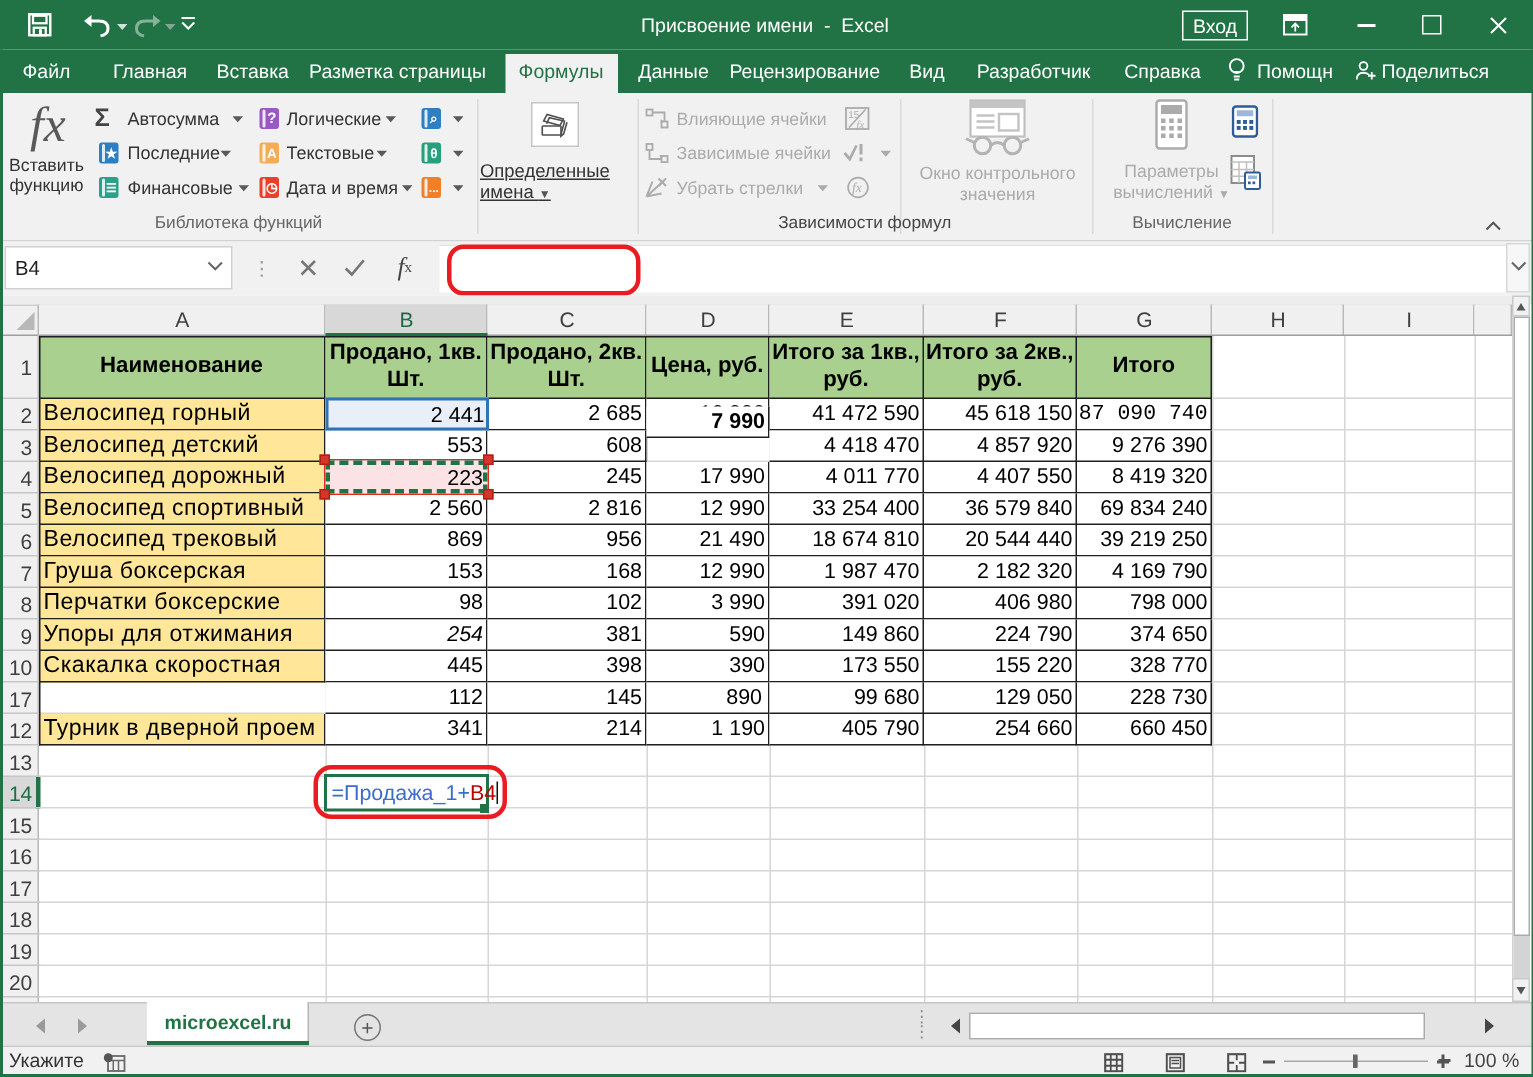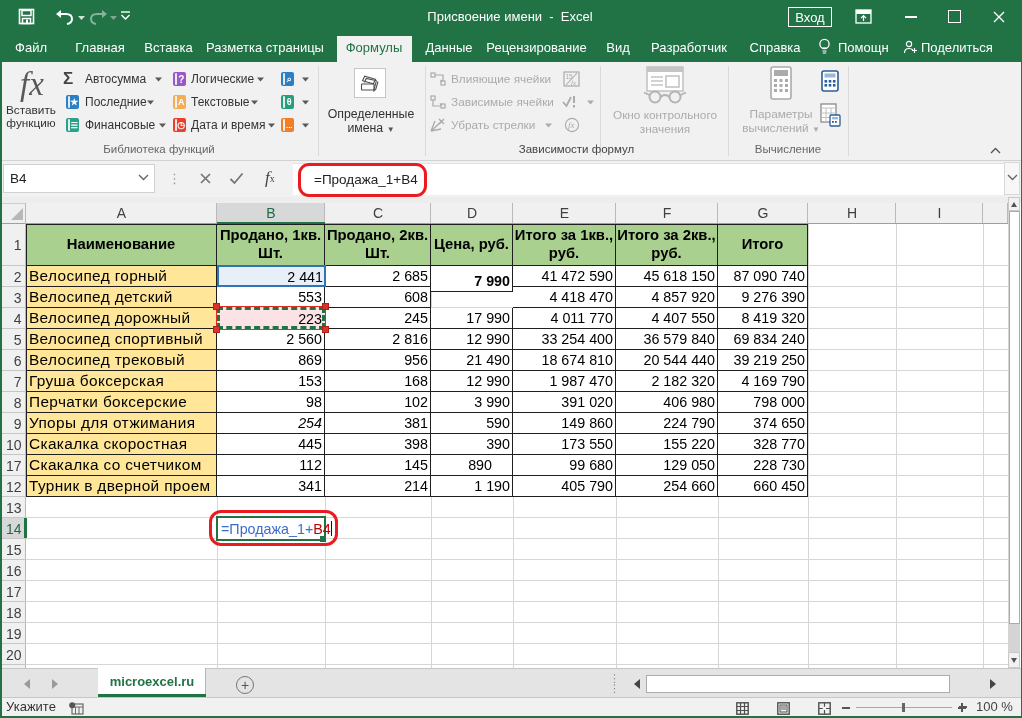--- a/index.html
+++ b/index.html
@@ -152,21 +152,21 @@
     </svg>
 <div class="" style="left:354px;top:68px;width:32px;height:30px;background:#fff;border:1px solid #c6c6c6;"></div>
 <svg style="position:absolute;left:359px;top:73px" width="23" height="21" viewBox="0 0 23 21">
 <g fill="none" stroke="#4f4f4f" stroke-width="1.1">
 <path d="M3.5 8 L5.5 3.5 L16.5 6 L14.5 10.5 Z" transform="rotate(3 10 7)"></path>
 <path d="M5.5 9.5 L7.2 5.5 L17.8 7.8"></path>
 <rect x="2.5" y="11" width="12.5" height="6" rx="0.5"></rect>
 <path d="M19 8.5 L16.8 16.2 L15 17.8 L15.3 15.4 L17.3 8.2"></path>
 </g>
 </svg>
-<div class="" style="left:320px;top:107px;width:102px;height:28px;color:#333;font-size:12.3px;text-align:center;line-height:14px;">Определенные<br>имена <span style="position:static;font-size:8px;color:#555">▼</span></div>
+<div class="" style="left:320px;top:107px;width:102px;height:28px;color:#333;font-size:12.3px;line-height:14px;text-decoration:underline;">Определенные<br>имена <span style="position:static;font-size:8px;color:#555">▼</span></div>
 <svg style="position:absolute;left:430px;top:72px" width="16" height="14" viewBox="0 0 16 14">
 <rect x="1" y="1" width="4" height="4" fill="none" stroke="#ababab" stroke-width="1.2"></rect>
 <rect x="11" y="9" width="4" height="4" fill="none" stroke="#ababab" stroke-width="1.2"></rect>
 <path d="M5 3 L13 3 L13 9" fill="none" stroke="#ababab" stroke-width="1.2"></path>
 <path d="M13 9 l-2.5 -1.5 l0 3 z" fill="#ababab"></path>
 </svg>
 <div class="" style="left:451px;top:72px;width:100px;height:15px;color:#ababab;font-size:11.8px;white-space:nowrap;">Влияющие ячейки</div>
 <svg style="position:absolute;left:430px;top:95px" width="16" height="14" viewBox="0 0 16 14">
 <rect x="1" y="1" width="4" height="4" fill="none" stroke="#ababab" stroke-width="1.2"></rect>
 <rect x="11" y="9" width="4" height="4" fill="none" stroke="#ababab" stroke-width="1.2"></rect>
@@ -259,21 +259,20 @@
 <path d="M2 2 L11 11 M11 2 L2 11" stroke="#767676" stroke-width="1.7"></path>
 </svg>
 <svg style="position:absolute;left:229px;top:172px" width="15" height="13" viewBox="0 0 15 13">
 <path d="M1.5 7 L5.5 11 L13.5 1.5" fill="none" stroke="#767676" stroke-width="1.8"></path>
 </svg>
 <div class="" style="left:265px;top:164px;width:22px;height:28px;font-family:'Liberation Serif',serif;color:#444;font-size:17px;display:flex;align-items:center;">
       <i>f</i>
       <span style="position:static;font-size:10px">x</span>
     </div>
 <div class="" style="left:293px;top:163px;width:711px;height:32px;background:#fff;border-top:1px solid #e3e3e3;"></div>
-<div class="" style="left:314px;top:163px;width:200px;height:32px;color:#222;font-size:13.5px;display:flex;align-items:center;">=Продажа_1+B4</div>
 <div class="" style="left:298px;top:163px;width:129px;height:34px;border:3.4px solid #ea1c21;border-radius:11px;"></div>
 <div class="" style="left:1004px;top:162px;width:16px;height:33px;background:#f7f7f7;border:1px solid #d8d8d8;"></div>
 <svg style="position:absolute;left:1007px;top:174px" width="11" height="7" viewBox="0 0 11 7">
       <path d="M1 1 L5.5 5.5 L10 1" fill="none" stroke="#666" stroke-width="1.4"></path>
     </svg>
 <div class="" style="left:0px;top:197px;width:1022px;height:6px;background:#ededed;"></div>
 <div class="" style="left:26px;top:224px;width:982px;height:444px;background:#fff;"></div>
 <div class="" style="left:1.5px;top:203px;width:1006.5px;height:21px;background:#f0f0f0;border-top:1px solid #cfcfcf;"></div>
 <div style="left:11px;top:208px;width:0;height:0;border-left:12px solid transparent;border-bottom:12px solid #b8b8b8;"></div>
 <div class="" style="left:26px;top:203px;width:191px;height:21px;background:#f0f0f0;border-right:1px solid #b9b9b9;"></div>
@@ -391,21 +390,21 @@
     </div>
 <div class="" style="left:718px;top:224px;width:90px;height:42px;background:#a9d08e;border-right:1px solid #1f1f1f;border-bottom:1px solid #1f1f1f;color:#000;font-weight:bold;font-size:14.8px;line-height:17.5px;text-align:center;display:flex;align-items:center;justify-content:center;">
       <span style="position:static">Итого</span>
     </div>
 <div class="" style="left:26px;top:266px;width:191px;height:21px;background:#ffe699;border-right:1px solid #1f1f1f;border-bottom:1px solid #1f1f1f;color:#000;font-size:15.4px;letter-spacing:0.35px;display:flex;align-items:center;padding-left:3px;">Велосипед горный</div>
 <div class="" style="left:217px;top:266px;width:108px;height:21px;background:#fff;border-right:1px solid #1f1f1f;border-bottom:1px solid #1f1f1f;color:#000;font-size:14.3px;display:flex;align-items:center;justify-content:flex-end;padding-right:2px;">2&nbsp;441</div>
 <div class="" style="left:325px;top:266px;width:106px;height:21px;background:#fff;border-right:1px solid #1f1f1f;border-bottom:1px solid #1f1f1f;color:#000;font-size:14.3px;display:flex;align-items:center;justify-content:flex-end;padding-right:2px;">2&nbsp;685</div>
 <div class="" style="left:431px;top:266px;width:82px;height:21px;background:#fff;border-right:1px solid #1f1f1f;border-bottom:1px solid #1f1f1f;color:#000;font-size:14.3px;display:flex;align-items:center;justify-content:flex-end;padding-right:2px;">16&nbsp;990</div>
 <div class="" style="left:513px;top:266px;width:103px;height:21px;background:#fff;border-right:1px solid #1f1f1f;border-bottom:1px solid #1f1f1f;color:#000;font-size:14.3px;display:flex;align-items:center;justify-content:flex-end;padding-right:2px;">41&nbsp;472&nbsp;590</div>
 <div class="" style="left:616px;top:266px;width:102px;height:21px;background:#fff;border-right:1px solid #1f1f1f;border-bottom:1px solid #1f1f1f;color:#000;font-size:14.3px;display:flex;align-items:center;justify-content:flex-end;padding-right:2px;">45&nbsp;618&nbsp;150</div>
-<div class="" style="left:718px;top:266px;width:90px;height:21px;background:#fff;border-right:1px solid #1f1f1f;border-bottom:1px solid #1f1f1f;color:#000;font-size:14.3px;display:flex;align-items:center;justify-content:flex-end;padding-right:2px;">87&nbsp;090&nbsp;740</div>
+<div class="" style="left:718px;top:266px;width:90px;height:21px;background:#fff;border-right:1px solid #1f1f1f;border-bottom:1px solid #1f1f1f;color:#000;font-size:14.3px;display:flex;align-items:center;justify-content:flex-end;padding-right:2px;font-family:Liberation Mono, monospace;">87&nbsp;090&nbsp;740</div>
 <div class="" style="left:26px;top:287px;width:191px;height:21px;background:#ffe699;border-right:1px solid #1f1f1f;border-bottom:1px solid #1f1f1f;color:#000;font-size:15.4px;letter-spacing:0.35px;display:flex;align-items:center;padding-left:3px;">Велосипед детский</div>
 <div class="" style="left:217px;top:287px;width:108px;height:21px;background:#fff;border-right:1px solid #1f1f1f;border-bottom:1px solid #1f1f1f;color:#000;font-size:14.3px;display:flex;align-items:center;justify-content:flex-end;padding-right:2px;">553</div>
 <div class="" style="left:325px;top:287px;width:106px;height:21px;background:#fff;border-right:1px solid #1f1f1f;border-bottom:1px solid #1f1f1f;color:#000;font-size:14.3px;display:flex;align-items:center;justify-content:flex-end;padding-right:2px;">608</div>
 <div class="" style="left:431px;top:271px;width:82px;height:21px;background:#fff;border-right:1px solid #1f1f1f;border-bottom:1px solid #1f1f1f;color:#000;font-size:14.3px;display:flex;align-items:center;justify-content:flex-end;padding-right:2px;font-weight:bold;">7&nbsp;990</div>
 <div class="" style="left:513px;top:287px;width:103px;height:21px;background:#fff;border-right:1px solid #1f1f1f;border-bottom:1px solid #1f1f1f;color:#000;font-size:14.3px;display:flex;align-items:center;justify-content:flex-end;padding-right:2px;">4&nbsp;418&nbsp;470</div>
 <div class="" style="left:616px;top:287px;width:102px;height:21px;background:#fff;border-right:1px solid #1f1f1f;border-bottom:1px solid #1f1f1f;color:#000;font-size:14.3px;display:flex;align-items:center;justify-content:flex-end;padding-right:2px;">4&nbsp;857&nbsp;920</div>
 <div class="" style="left:718px;top:287px;width:90px;height:21px;background:#fff;border-right:1px solid #1f1f1f;border-bottom:1px solid #1f1f1f;color:#000;font-size:14.3px;display:flex;align-items:center;justify-content:flex-end;padding-right:2px;">9&nbsp;276&nbsp;390</div>
 <div class="" style="left:26px;top:308px;width:191px;height:21px;background:#ffe699;border-right:1px solid #1f1f1f;border-bottom:1px solid #1f1f1f;color:#000;font-size:15.4px;letter-spacing:0.35px;display:flex;align-items:center;padding-left:3px;">Велосипед дорожный</div>
 <div class="" style="left:217px;top:308px;width:108px;height:21px;background:#fff;border-right:1px solid #1f1f1f;border-bottom:1px solid #1f1f1f;color:#000;font-size:14.3px;display:flex;align-items:center;justify-content:flex-end;padding-right:2px;">223</div>
 <div class="" style="left:325px;top:308px;width:106px;height:21px;background:#fff;border-right:1px solid #1f1f1f;border-bottom:1px solid #1f1f1f;color:#000;font-size:14.3px;display:flex;align-items:center;justify-content:flex-end;padding-right:2px;">245</div>
@@ -448,24 +447,23 @@
 <div class="" style="left:513px;top:413px;width:103px;height:21px;background:#fff;border-right:1px solid #1f1f1f;border-bottom:1px solid #1f1f1f;color:#000;font-size:14.3px;display:flex;align-items:center;justify-content:flex-end;padding-right:2px;">149&nbsp;860</div>
 <div class="" style="left:616px;top:413px;width:102px;height:21px;background:#fff;border-right:1px solid #1f1f1f;border-bottom:1px solid #1f1f1f;color:#000;font-size:14.3px;display:flex;align-items:center;justify-content:flex-end;padding-right:2px;">224&nbsp;790</div>
 <div class="" style="left:718px;top:413px;width:90px;height:21px;background:#fff;border-right:1px solid #1f1f1f;border-bottom:1px solid #1f1f1f;color:#000;font-size:14.3px;display:flex;align-items:center;justify-content:flex-end;padding-right:2px;">374&nbsp;650</div>
 <div class="" style="left:26px;top:434px;width:191px;height:21px;background:#ffe699;border-right:1px solid #1f1f1f;border-bottom:1px solid #1f1f1f;color:#000;font-size:15.4px;letter-spacing:0.35px;display:flex;align-items:center;padding-left:3px;">Скакалка скоростная</div>
 <div class="" style="left:217px;top:434px;width:108px;height:21px;background:#fff;border-right:1px solid #1f1f1f;border-bottom:1px solid #1f1f1f;color:#000;font-size:14.3px;display:flex;align-items:center;justify-content:flex-end;padding-right:2px;">445</div>
 <div class="" style="left:325px;top:434px;width:106px;height:21px;background:#fff;border-right:1px solid #1f1f1f;border-bottom:1px solid #1f1f1f;color:#000;font-size:14.3px;display:flex;align-items:center;justify-content:flex-end;padding-right:2px;">398</div>
 <div class="" style="left:431px;top:434px;width:82px;height:21px;background:#fff;border-right:1px solid #1f1f1f;border-bottom:1px solid #1f1f1f;color:#000;font-size:14.3px;display:flex;align-items:center;justify-content:flex-end;padding-right:2px;">390</div>
 <div class="" style="left:513px;top:434px;width:103px;height:21px;background:#fff;border-right:1px solid #1f1f1f;border-bottom:1px solid #1f1f1f;color:#000;font-size:14.3px;display:flex;align-items:center;justify-content:flex-end;padding-right:2px;">173&nbsp;550</div>
 <div class="" style="left:616px;top:434px;width:102px;height:21px;background:#fff;border-right:1px solid #1f1f1f;border-bottom:1px solid #1f1f1f;color:#000;font-size:14.3px;display:flex;align-items:center;justify-content:flex-end;padding-right:2px;">155&nbsp;220</div>
 <div class="" style="left:718px;top:434px;width:90px;height:21px;background:#fff;border-right:1px solid #1f1f1f;border-bottom:1px solid #1f1f1f;color:#000;font-size:14.3px;display:flex;align-items:center;justify-content:flex-end;padding-right:2px;">328&nbsp;770</div>
-<div class="" style="left:26px;top:455px;width:191px;height:21px;background:#ffe699;border-right:1px solid #1f1f1f;border-bottom:1px solid #1f1f1f;color:#000;font-size:15.4px;letter-spacing:0.35px;display:flex;align-items:center;padding-left:3px;">Скакалка со счетчиком</div>
 <div class="" style="left:217px;top:455px;width:108px;height:21px;background:#fff;border-right:1px solid #1f1f1f;border-bottom:1px solid #1f1f1f;color:#000;font-size:14.3px;display:flex;align-items:center;justify-content:flex-end;padding-right:2px;">112</div>
 <div class="" style="left:325px;top:455px;width:106px;height:21px;background:#fff;border-right:1px solid #1f1f1f;border-bottom:1px solid #1f1f1f;color:#000;font-size:14.3px;display:flex;align-items:center;justify-content:flex-end;padding-right:2px;">145</div>
-<div class="" style="left:431px;top:455px;width:82px;height:21px;background:#fff;border-right:1px solid #1f1f1f;border-bottom:1px solid #1f1f1f;color:#000;font-size:14.3px;display:flex;align-items:center;justify-content:flex-end;padding-right:20px;">890</div>
+<div class="" style="left:431px;top:455px;width:82px;height:21px;background:#fff;border-right:1px solid #1f1f1f;border-bottom:1px solid #1f1f1f;color:#000;font-size:14.3px;display:flex;align-items:center;justify-content:flex-end;padding-right:4px;">890</div>
 <div class="" style="left:513px;top:455px;width:103px;height:21px;background:#fff;border-right:1px solid #1f1f1f;border-bottom:1px solid #1f1f1f;color:#000;font-size:14.3px;display:flex;align-items:center;justify-content:flex-end;padding-right:2px;">99&nbsp;680</div>
 <div class="" style="left:616px;top:455px;width:102px;height:21px;background:#fff;border-right:1px solid #1f1f1f;border-bottom:1px solid #1f1f1f;color:#000;font-size:14.3px;display:flex;align-items:center;justify-content:flex-end;padding-right:2px;">129&nbsp;050</div>
 <div class="" style="left:718px;top:455px;width:90px;height:21px;background:#fff;border-right:1px solid #1f1f1f;border-bottom:1px solid #1f1f1f;color:#000;font-size:14.3px;display:flex;align-items:center;justify-content:flex-end;padding-right:2px;">228&nbsp;730</div>
 <div class="" style="left:26px;top:476px;width:191px;height:21px;background:#ffe699;border-right:1px solid #1f1f1f;border-bottom:1px solid #1f1f1f;color:#000;font-size:15.4px;letter-spacing:0.35px;display:flex;align-items:center;padding-left:3px;">Турник в дверной проем</div>
 <div class="" style="left:217px;top:476px;width:108px;height:21px;background:#fff;border-right:1px solid #1f1f1f;border-bottom:1px solid #1f1f1f;color:#000;font-size:14.3px;display:flex;align-items:center;justify-content:flex-end;padding-right:2px;">341</div>
 <div class="" style="left:325px;top:476px;width:106px;height:21px;background:#fff;border-right:1px solid #1f1f1f;border-bottom:1px solid #1f1f1f;color:#000;font-size:14.3px;display:flex;align-items:center;justify-content:flex-end;padding-right:2px;">214</div>
 <div class="" style="left:431px;top:476px;width:82px;height:21px;background:#fff;border-right:1px solid #1f1f1f;border-bottom:1px solid #1f1f1f;color:#000;font-size:14.3px;display:flex;align-items:center;justify-content:flex-end;padding-right:2px;">1&nbsp;190</div>
 <div class="" style="left:513px;top:476px;width:103px;height:21px;background:#fff;border-right:1px solid #1f1f1f;border-bottom:1px solid #1f1f1f;color:#000;font-size:14.3px;display:flex;align-items:center;justify-content:flex-end;padding-right:2px;">405&nbsp;790</div>
 <div class="" style="left:616px;top:476px;width:102px;height:21px;background:#fff;border-right:1px solid #1f1f1f;border-bottom:1px solid #1f1f1f;color:#000;font-size:14.3px;display:flex;align-items:center;justify-content:flex-end;padding-right:2px;">254&nbsp;660</div>
 <div class="" style="left:718px;top:476px;width:90px;height:21px;background:#fff;border-right:1px solid #1f1f1f;border-bottom:1px solid #1f1f1f;color:#000;font-size:14.3px;display:flex;align-items:center;justify-content:flex-end;padding-right:2px;">660&nbsp;450</div>

